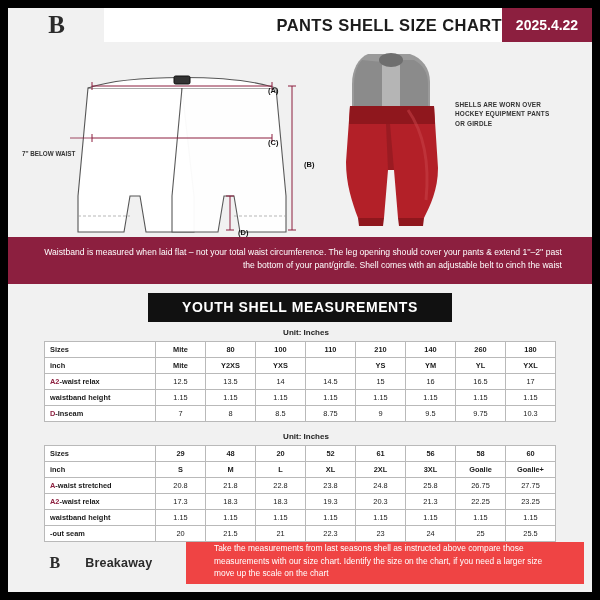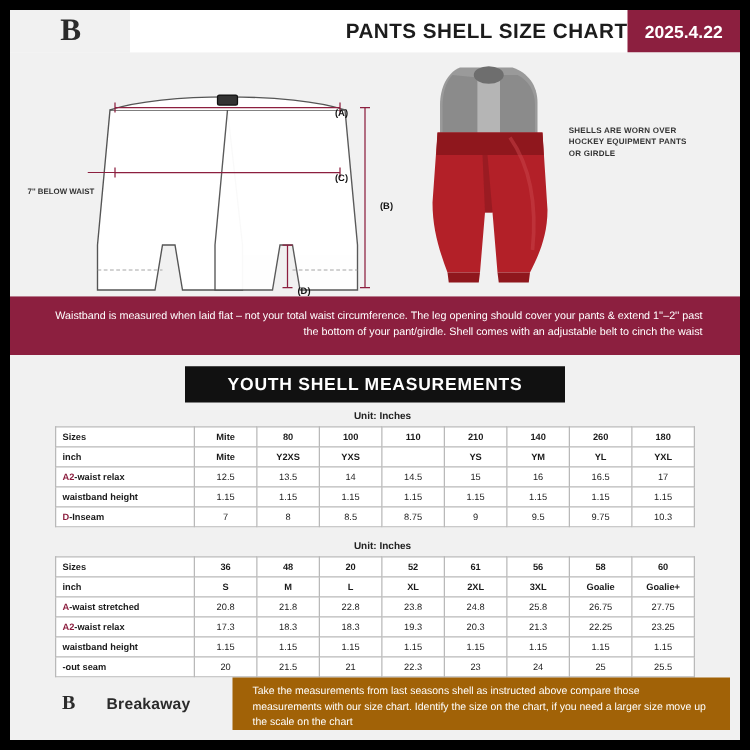--- a/index.html
+++ b/index.html
@@ -106,22 +106,22 @@
     width:170px;background:#f1f1f1;display:flex;align-items:center;
     justify-content:center;gap:6px;
   }
   .foot-left .fb{
     font-family:"Liberation Serif", serif;font-weight:bold;font-size:16px;color:#2b2b2b;
   }
   .foot-left .fname{
     font-size:12.5px;font-weight:bold;color:#2b2b2b;letter-spacing:.2px;padding-left:19px;
   }
   .foot-right{
-    flex:1;background:#a16207;color:#fff;display:flex;align-items:flex-end;
-    padding:0 16px;font-size:8.4px;line-height:1.5;
+    flex:1;background:#ef4444;color:#fff;display:flex;align-items:flex-start;
+    padding:0 28px;font-size:8.4px;line-height:1.5;
   }
   .spacer{height:6px;background:#f1f1f1;}
 </style>
 </head>
 <body>
 
 <div class="page">
 
   <div class="header">
     <div class="logo-box">
@@ -265,21 +265,21 @@
       </tbody>
   </table>
 
   <div class="spacer"></div>
 
   <div class="unit">Unit: Inches</div>
   <table>
     <tbody id="adult-body">
         <tr class="head">
           <td class="lab">Sizes</td>
-          <td>36</td>
+          <td>29</td>
           <td>48</td>
           <td>20</td>
           <td>52</td>
           <td>61</td>
           <td>56</td>
           <td>58</td>
           <td>60</td>
         </tr>
         <tr class="head">
           <td class="lab">inch</td>

